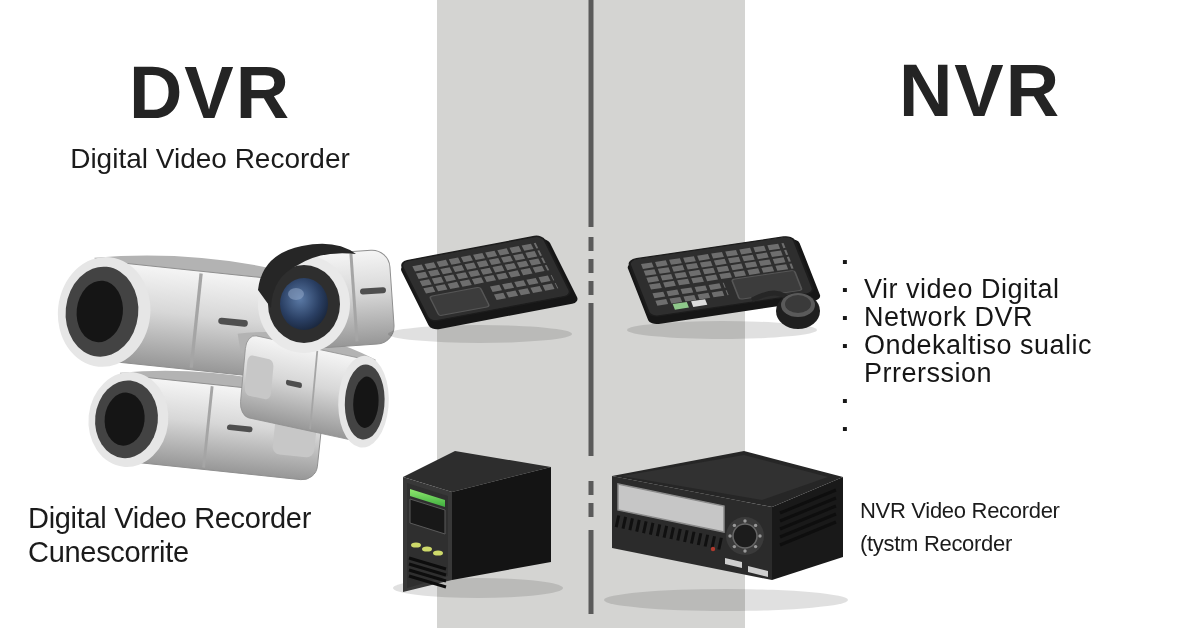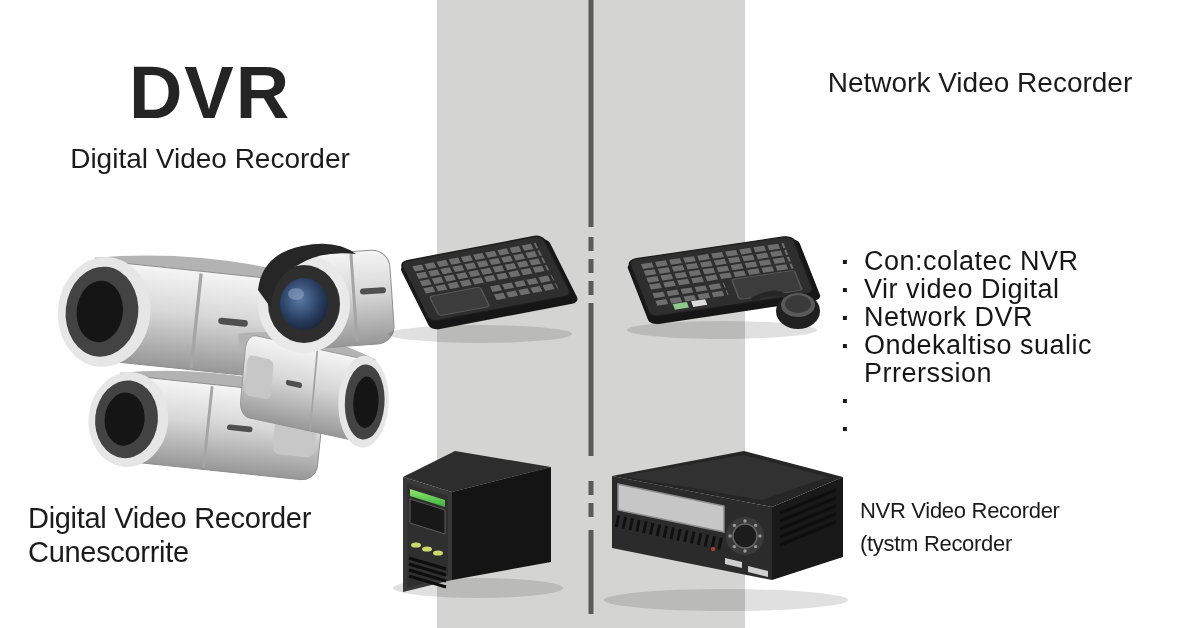--- a/index.html
+++ b/index.html
@@ -150,27 +150,26 @@
       <polygon points="748,566 768,571 768,577 748,572" fill="#cfcfcf"></polygon>
     </g>
   </svg>
 
   <header class="hdr hdr-dvr">
     <div class="title">DVR</div>
     <div class="subtitle">Digital Video Recorder</div>
   </header>
 
   <header class="hdr hdr-nvr">
-    <div class="subtitle">Network Video Recorder</div>
+    <div class="title">NVR</div>
   </header>
 
   <ul class="features">
     <li>
         <span class="b">▪</span>
-        <span class="t">Con:colatec NVR</span>
       </li>
     <li>
         <span class="b">▪</span>
         <span class="t">Vir video Digital</span>
       </li>
     <li>
         <span class="b">▪</span>
         <span class="t">Network DVR</span>
       </li>
     <li>

